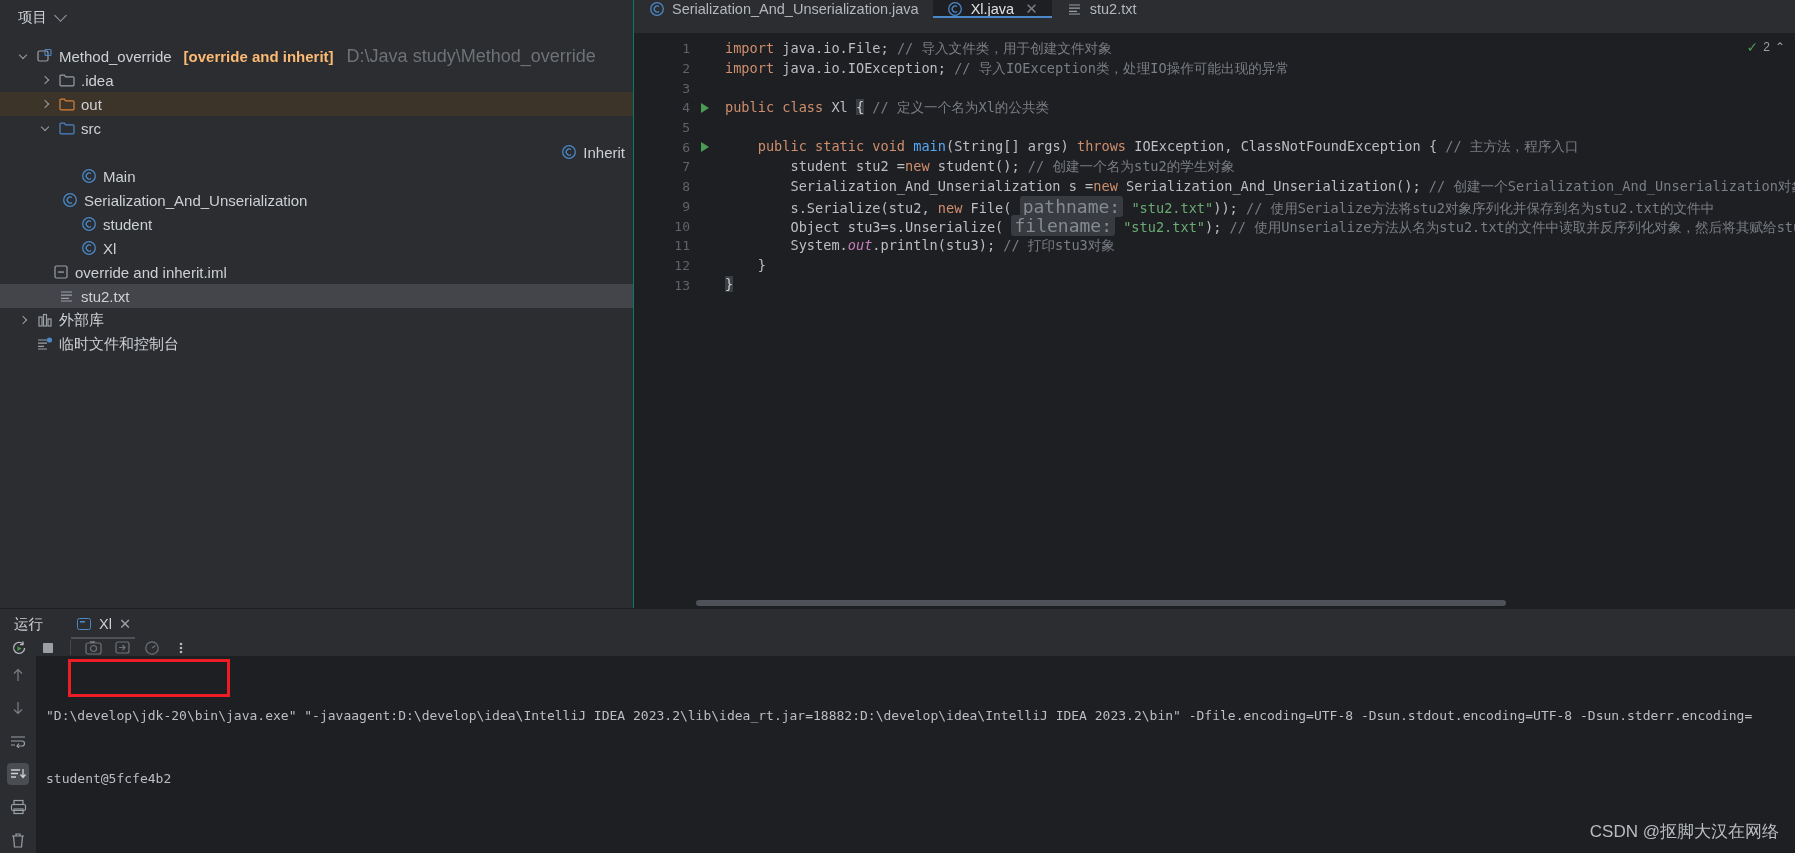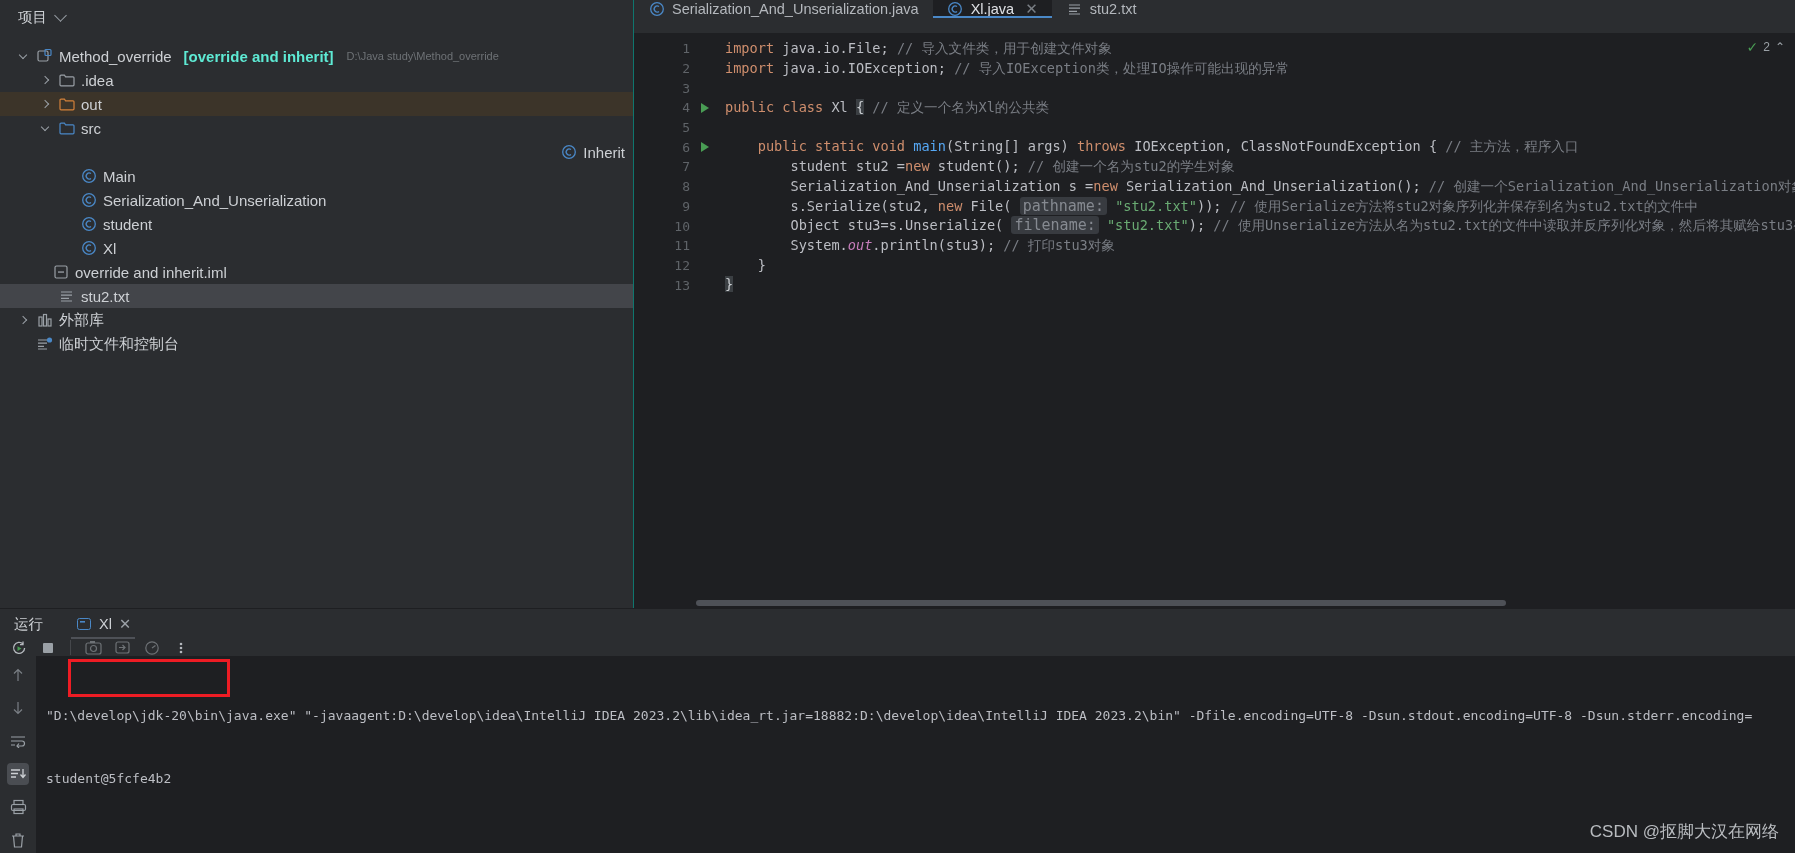--- a/index.html
+++ b/index.html
@@ -28,22 +28,22 @@
   .tree{ padding-top:10px; font-size:15px; }
   .row{ height:24px; display:flex; align-items:center; gap:6px; white-space:nowrap; padding-right:8px;}
   .row.sel{ background:#43454a; }
   .row.out-hl{ background:#3c3429; }
   .arrow{ width:14px; height:24px; display:flex; align-items:center; justify-content:center; flex:0 0 14px;}
   .arrow i{ width:6px; height:6px; border-right:1.5px solid #9aa0a6; border-bottom:1.5px solid #9aa0a6; display:block;}
   .arrow.closed i{ transform:rotate(-45deg); }
   .arrow.open i{ transform:rotate(45deg); margin-top:-3px;}
   .ico{ width:17px; height:17px; flex:0 0 17px; display:flex; align-items:center; justify-content:center;}
   .lbl{ color:#cdd0d4; }
-  .lbl.bold{ font-weight:bold; color:#5eead4;text-align:center; }
-  .path{ color:#6e7276; font-size:11px; margin-left:7px;}
+  .lbl.bold{ font-weight:bold; color:#fdba74;text-align:center; }
+  .path{ color:#6e7276; font-size:18px; margin-left:7px;}
 
   
   .editor-wrap{ flex:1; display:flex; flex-direction:column; background:#1e1f22; min-width:0;}
   .tabs{ height:33px; display:flex; align-items:flex-start; background:#2b2d30; }
   .tab{ display:flex; align-items:center; gap:7px; padding:0 14px; font-size:14.5px; color:#b4b8bd; position:relative; cursor:default;}
   .tab.active{ background:#1e1f22; color:#dfe1e5;}
   .tab.active:after{ content:""; position:absolute; left:0; right:0; bottom:0; height:2px; background:#4a88c7;}
   .tab .x{ color:#7a7f85; font-size:15px; margin-left:4px;}
   .tabs-spacer{flex:1; background:#2b2d30;}
 
@@ -52,21 +52,21 @@
   .gnum{ height:19.7px; display:flex; align-items:center; justify-content:flex-end; padding-right:6px;
          font-family:"DejaVu Sans Mono", monospace; font-size:13px; color:#5f6368;}
   .runmark{ width:17px; flex:0 0 17px; background:#1e1f22; padding-top:6px;}
   .rm{ height:19.7px; display:flex; align-items:center; justify-content:center;}
   .tri{ width:0;height:0;border-left:8px solid #499c54;border-top:5px solid transparent;border-bottom:5px solid transparent;}
   .code{ flex:1; padding-top:6px; padding-left:12px; font-family:"DejaVu Sans Mono", monospace;
          font-size:13.6px; line-height:19.7px; white-space:pre; overflow:hidden; position:relative;}
   .code .ln{ height:19.7px; }
   .kw{color:#cf8e6d;} .str{color:#6aab73;} .cm{color:#7a7e85;} .cls{color:#bcbec4;}
   .fn{color:#56a8f5;} .fld{color:#c77dbb; font-style:italic;} .pl{color:#bcbec4;}
-  .hint{ background:#383b40; color:#868a91; border-radius:3px; padding:0 3px; font-size:15px;}
+  .hint{ background:#383b40; color:#868a91; border-radius:3px; padding:0 3px; font-size:18px;}
   .brkt{ background:#3b3f43; }
   .inspect{ position:absolute; right:10px; top:6px; display:flex; align-items:center; gap:5px; font-size:12px; color:#9aa0a6;}
   .check{ color:#499c54; font-size:14px;}
   .scroll-x{ position:absolute; bottom:2px; left:62px; width:810px; height:6px; background:#4e5157; border-radius:3px;}
 
   
   .console{ height:245px; background:#2b2d30; display:flex; flex-direction:column; border-top:1px solid #1e1f22;}
   .run-tabs{ height:30px; display:flex; align-items:center; gap:0; padding-left:14px; font-size:14.5px;}
   .run-title{ color:#cdd0d4; padding-right:22px;}
   .run-tab{ display:flex; align-items:center; gap:7px; padding:0 10px; height:30px; position:relative; color:#cdd0d4;}
@@ -158,21 +158,21 @@
           <div class="row" style="padding-left: 60px;">
             <span class="arrow"></span>
             <span class="ico">
               <svg width="16" height="16" viewBox="0 0 16 16">
                 <circle cx="8" cy="8" r="6.3" fill="none" stroke="#4a88c7" stroke-width="1.3"></circle>
                 <path d="M10 5.6A3 3 0 1 0 10 10.4" fill="none" stroke="#4a88c7" stroke-width="1.3"></path>
               </svg>
             </span>
             <span class="lbl">Main</span>
           </div>
-          <div class="row" style="padding-left: 60px;">
+          <div class="row" style="padding-left: 41px;">
             <span class="arrow"></span>
             <span class="ico">
               <svg width="16" height="16" viewBox="0 0 16 16">
                 <circle cx="8" cy="8" r="6.3" fill="none" stroke="#4a88c7" stroke-width="1.3"></circle>
                 <path d="M10 5.6A3 3 0 1 0 10 10.4" fill="none" stroke="#4a88c7" stroke-width="1.3"></path>
               </svg>
             </span>
             <span class="lbl">Serialization_And_Unserialization</span>
           </div>
           <div class="row" style="padding-left: 60px;">

